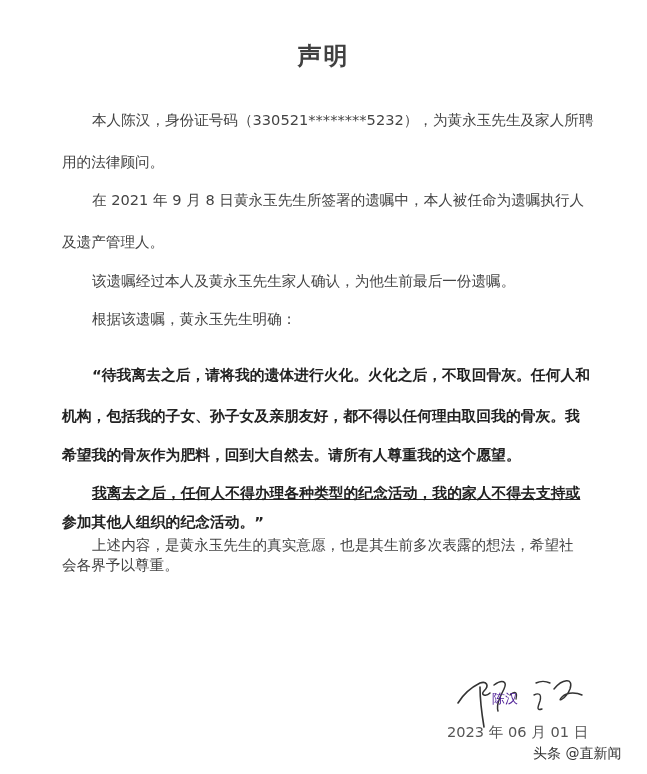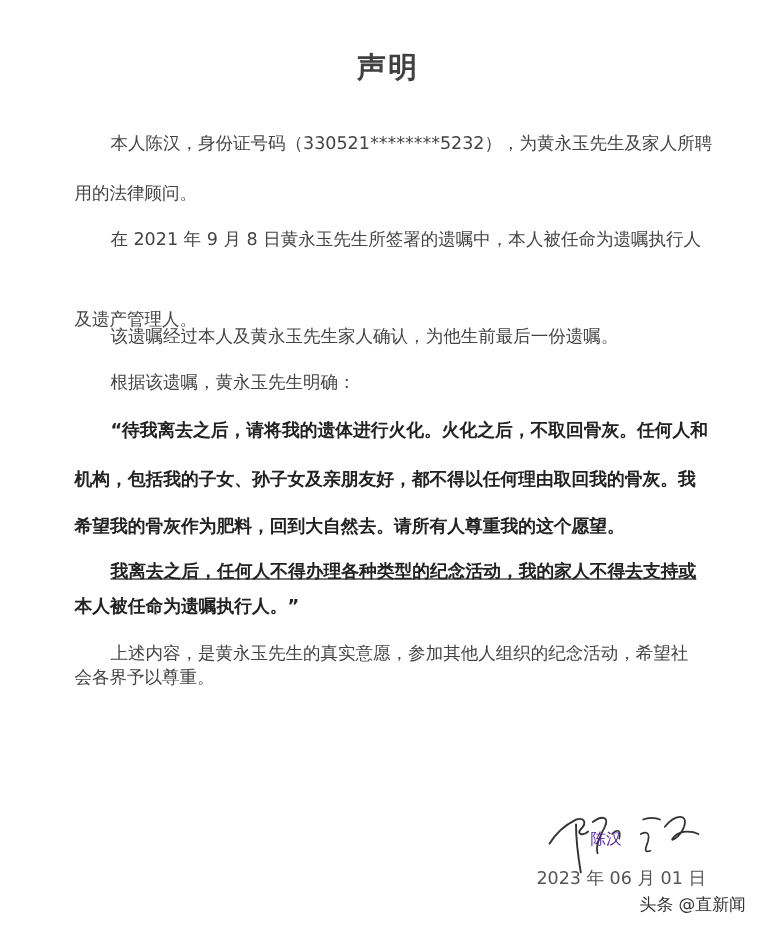--- a/index.html
+++ b/index.html
@@ -32,21 +32,21 @@
     }
     .line {
       position: absolute;
       left: 62px;
       font-size: 14.6px;
       line-height: 20px;
       white-space: nowrap;
       color: #444;
     }
     .line.indent { left: 92px; }
-    .line.bold { font-weight: bold; color: #222; font-size: 14.8px; }
+    .line.bold { font-weight: bold; color: #222; font-size: 14.8px; margin-top: 16px; }
     .sig-area {
       position: absolute;
       left: 450px;
       top: 665px;
       width: 140px;
       height: 70px;
     }
     .sig-print {
       position: absolute;
       left: 492px;
@@ -74,34 +74,34 @@
 <body>
 
 <div class="page">
 
   <div class="title">声明</div>
 
   <div class="line indent" style="top:110px;">本人陈汉，身份证号码（330521********5232），为黄永玉先生及家人所聘</div>
   <div class="line" style="top:152px;">用的法律顾问。</div>
 
   <div class="line indent" style="top:190px;">在 2021 年 9 月 8 日黄永玉先生所签署的遗嘱中，本人被任命为遗嘱执行人</div>
-  <div class="line" style="top:232px;margin-top:25px;">及遗产管理人。</div>
+  <div class="line" style="top:232px;">及遗产管理人。</div>
 
   <div class="line indent" style="top:271px;">该遗嘱经过本人及黄永玉先生家人确认，为他生前最后一份遗嘱。</div>
 
   <div class="line indent" style="top:309px;">根据该遗嘱，黄永玉先生明确：</div>
 
   <div class="line indent bold" style="top:349px;">“待我离去之后，请将我的遗体进行火化。火化之后，不取回骨灰。任何人和</div>
   <div class="line bold" style="top:390px;">机构，包括我的子女、孙子女及亲朋友好，都不得以任何理由取回我的骨灰。我</div>
   <div class="line bold" style="top:429px;">希望我的骨灰作为肥料，回到大自然去。请所有人尊重我的这个愿望。</div>
 
   <div class="line indent bold" style="top:467px;text-decoration:underline;">我离去之后，任何人不得办理各种类型的纪念活动，我的家人不得去支持或</div>
-  <div class="line bold" style="top:496px;">本人被任命为遗嘱执行人。”</div>
+  <div class="line bold" style="top:496px;">参加其他人组织的纪念活动。”</div>
 
-  <div class="line indent" style="top:535px;">上述内容，是黄永玉先生的真实意愿，参加其他人组织的纪念活动，希望社</div>
+  <div class="line indent" style="top:535px;">上述内容，是黄永玉先生的真实意愿，也是其生前多次表露的想法，希望社</div>
   <div class="line" style="top:555px;">会各界予以尊重。</div>
 
 
   <svg class="sig-area" viewBox="0 0 140 70" width="140" height="70">
     <path d="M8 38 C14 28, 22 22, 30 18 C36 16, 40 20, 34 26 C30 30, 36 32, 40 28" fill="none" stroke="#333" stroke-width="1.6" stroke-linecap="round"></path>
     <path d="M30 22 C30 36, 32 50, 34 62" fill="none" stroke="#333" stroke-width="1.6" stroke-linecap="round"></path>
     <path d="M44 20 C52 14, 58 16, 54 24 C50 32, 46 40, 48 46" fill="none" stroke="#333" stroke-width="1.5" stroke-linecap="round"></path>
     <path d="M60 30 C64 26, 68 26, 66 34" fill="none" stroke="#333" stroke-width="1.3" stroke-linecap="round"></path>
     <path d="M86 18 C90 16, 96 16, 100 18" fill="none" stroke="#333" stroke-width="1.4" stroke-linecap="round"></path>
     <path d="M84 30 C88 28, 92 28, 90 36 C88 42, 86 46, 92 44" fill="none" stroke="#333" stroke-width="1.4" stroke-linecap="round"></path>

